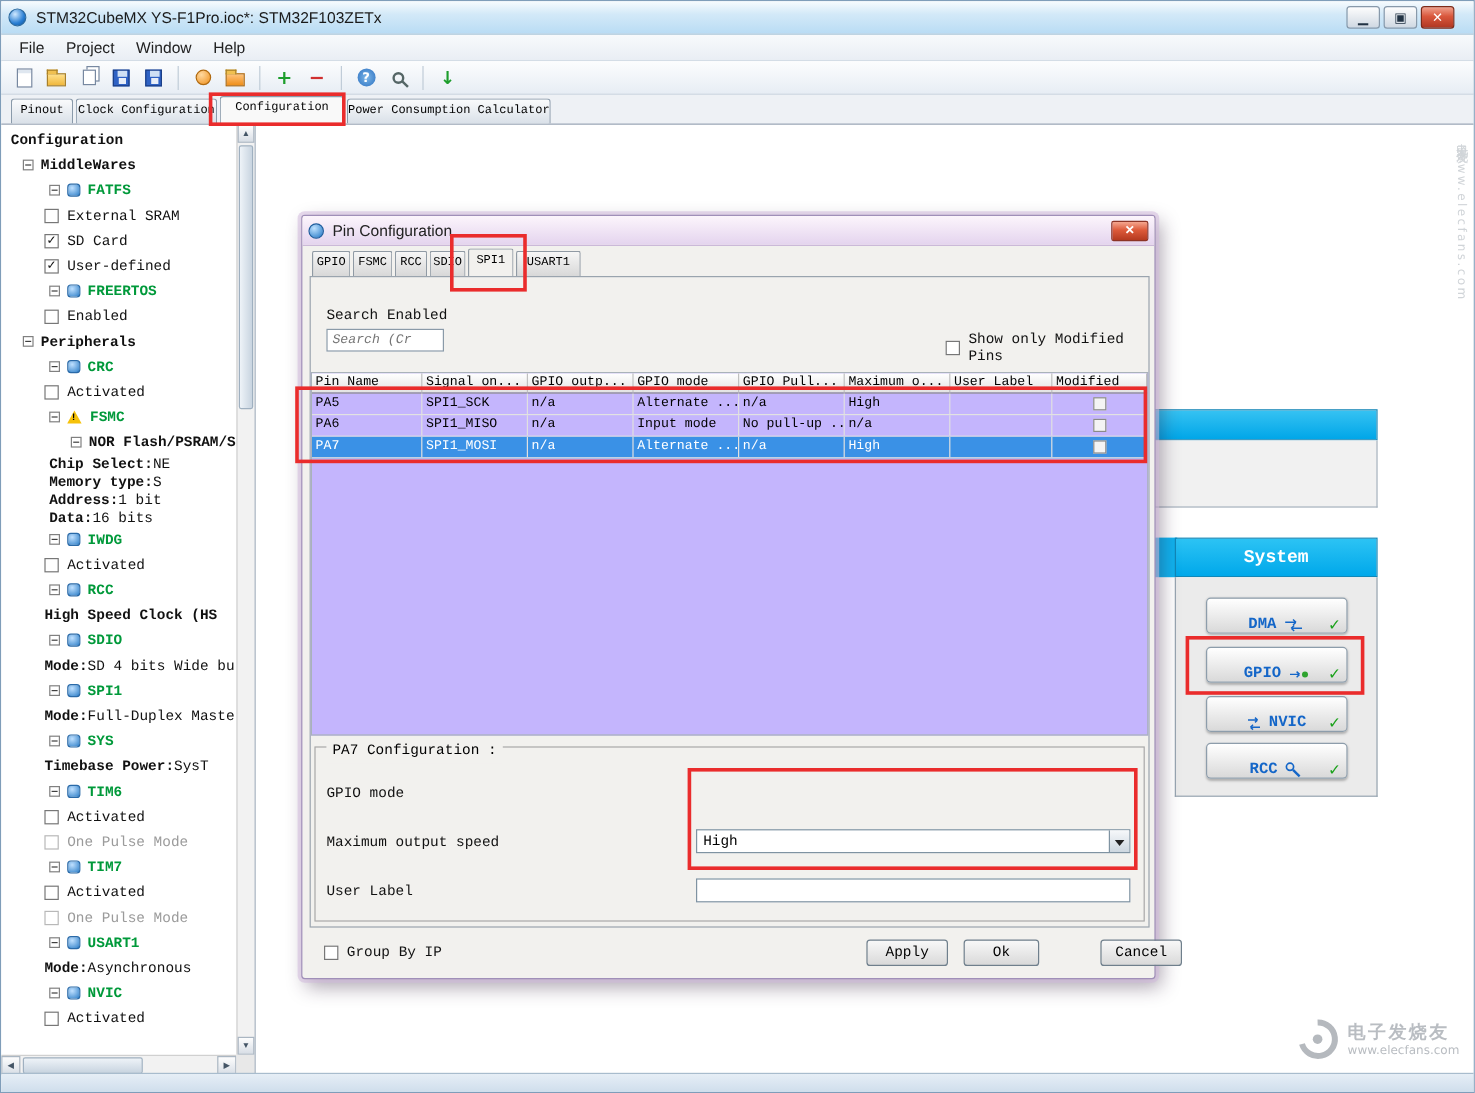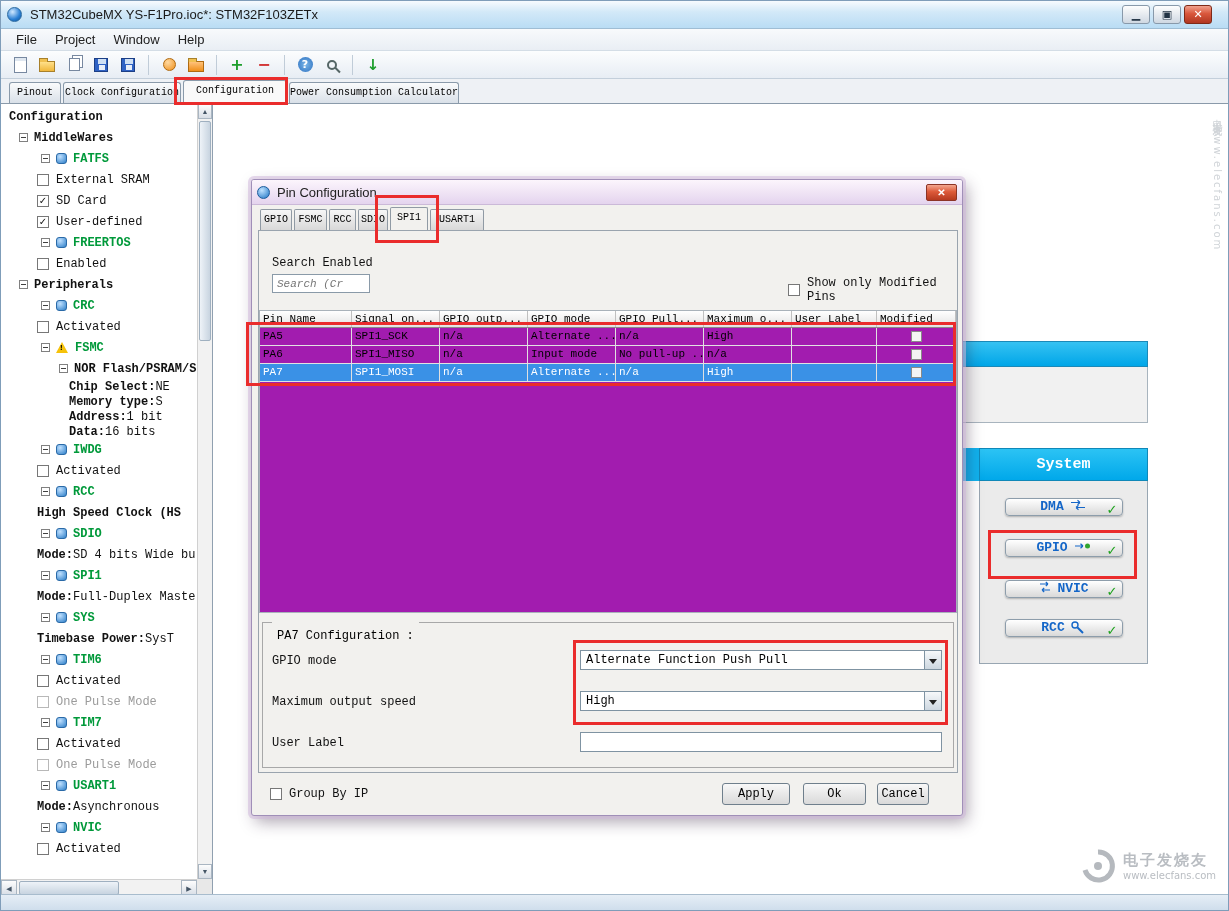--- a/index.html
+++ b/index.html
@@ -45,21 +45,21 @@
     padding-left:8px;background:#eef1f5;border-bottom:1px solid #8a9aaa}
   .mtab{height:21px;border:1px solid #8a9aaa;border-bottom:none;border-radius:3px 3px 0 0;text-align:center;
     font:10px "Liberation Mono",monospace;padding-top:4px;background:linear-gradient(#fafbfc,#d9e0e8);overflow:hidden;white-space:nowrap}
   .mtab.active{height:24px;background:#f9f9f9;margin-bottom:-1px}
 
   
   .treepanel{position:absolute;left:0;top:103px;width:212px;height:792px;background:#fff;border-right:1px solid #90a0b0}
   .treescroll{position:absolute;left:0;top:2px;right:15px;bottom:17px;overflow:hidden}
   .trow{display:flex;align-items:center;white-space:nowrap;overflow:hidden;font:12px "Liberation Mono",monospace;color:#111}
   .h21{height:21px}.h15{height:15px}
-  .pl8{padding-left:8px}.pl18{padding-left:18px}.pl40{padding-left:40px}.pl58{padding-left:58px}.pl72{padding-left:36px}.pl96{padding-left:68px}
+  .pl8{padding-left:8px}.pl18{padding-left:18px}.pl40{padding-left:40px}.pl58{padding-left:58px}.pl72{padding-left:36px}.pl96{padding-left:40px}
   .exp{flex:0 0 9px;width:9px;height:9px;border:1px solid #808080;background:#fff;position:relative;margin-right:6px}
   .exp::after{content:"";position:absolute;left:1px;right:1px;top:3px;height:1px;background:#404040}
   .picon{flex:0 0 11px;width:11px;height:11px;border-radius:3px;border:1px solid #2a6aa8;margin-right:6px;
     background:radial-gradient(circle at 35% 30%,#bfe0ff,#2e7fc8)}
   .warnic{flex:0 0 12px;width:0;height:0;border-left:6px solid transparent;border-right:6px solid transparent;
     border-bottom:11px solid #f6c20a;position:relative;margin-right:7px}
   .warnic::after{content:"!";position:absolute;left:-2px;top:1px;font:bold 8px "Liberation Sans",sans-serif;color:#000}
   .cbx{flex:0 0 12px;width:12px;height:12px;border:1px solid #777;background:#fff;margin-right:7px;
     font:bold 10px "DejaVu Sans",sans-serif;line-height:10px;text-align:center;color:#111}
   .cbx i{font-style:normal}
@@ -81,21 +81,21 @@
 
   
   .bgpanel1h{position:absolute;left:948px;top:340px;width:199px;height:26px;z-index:2;
     background:linear-gradient(#36c2f2,#00a6e8);border:1px solid #1b89b8}
   .bgpanel1b{position:absolute;left:948px;top:366px;width:199px;height:56px;z-index:2;background:#f1f1f1;border:1px solid #a8b4be;border-top:none}
   .bgsliver{position:absolute;left:946px;top:447px;width:34px;height:33px;background:#10b2ee;z-index:2}
   .syspanel{position:absolute;left:978px;top:447px;width:169px;z-index:3}
   .syshead{height:33px;display:flex;align-items:center;justify-content:center;color:#fff;
     font:bold 15px "Liberation Mono",monospace;background:linear-gradient(#2cc3f4,#00a8ea);border:1px solid #1088b8}
   .sysbody{position:relative;height:183px;background:#ebebeb;border:1px solid #98a6b2;border-top:none}
-  .sysbtn{position:absolute;left:50%;transform:translateX(-50%);width:118px;height:18px;display:flex;align-items:flex-start;
+  .sysbtn{position:absolute;left:50%;transform:translateX(-50%);width:118px;height:30px;display:flex;align-items:flex-end;
     justify-content:center;gap:5px;border:1px solid #8d9dab;border-radius:4px;font:bold 13px "Liberation Mono",monospace;
     color:#1466c8;background:linear-gradient(#ffffff,#d9d9d9);box-shadow:0 1px 2px rgba(0,0,0,.25)}
   .badge{position:absolute;right:4px;bottom:-2px;color:#1ca21c;font:bold 13px "DejaVu Sans",sans-serif}
 
   
   .dialog{position:absolute;left:250px;top:178px;width:712px;height:637px;background:#f2f1ee;z-index:10;
     border:1px solid #a08fb8;border-radius:3px;box-shadow:0 0 0 3px rgba(210,185,220,.55),4px 6px 16px rgba(50,30,60,.4)}
   .dtitle{height:25px;display:flex;align-items:center;padding:0 5px;border-radius:2px 2px 0 0;
     background:linear-gradient(#fcf5fc,#e4d4ee);border-bottom:1px solid #cbb9d8}
   .dico{width:13px;height:13px;border-radius:50%;border:1px solid #1c5c9c;
@@ -106,31 +106,31 @@
     background:linear-gradient(#f4a68f,#dd5a3a 45%,#b53a20)}
   .dtabs{position:absolute;left:8px;top:29px;display:flex;gap:2px}
   .dtab{height:21px;border:1px solid #909aa4;border-bottom:none;border-radius:2px 2px 0 0;text-align:center;
     font:10px "Liberation Mono",monospace;padding-top:4px;background:linear-gradient(#f6f6f6,#d8d8d8);overflow:hidden}
   .dtab.active{height:23px;margin-top:-2px;background:#f2f1ee;position:relative;z-index:2}
   .dpanel{position:absolute;left:6px;top:50px;width:700px;height:543px;border:1px solid #9aa4ae}
   .dlabel{position:absolute;font:12px "Liberation Mono",monospace;color:#111;white-space:nowrap}
   .searchbox{position:absolute;left:20px;top:94px;width:98px;height:19px;border:1px solid #8a9aa8;background:#fff;
     font:italic 11px "Liberation Mono",monospace;color:#888;padding:0 4px}
   .dcheck{position:absolute;display:flex;align-items:center;font:12px "Liberation Mono",monospace;color:#111}
-  .dtable{position:absolute;left:7px;top:130px;width:698px;height:303px;background:#a21caf;border:1px solid #a9b2ba;overflow:hidden}
+  .dtable{position:absolute;left:7px;top:130px;width:698px;height:303px;background:#c4b5fd;border:1px solid #a9b2ba;overflow:hidden}
   .thead{display:flex;height:17px;border-bottom:1px solid #8a8a8a;background:linear-gradient(#ffffff,#e3e3e3)}
   .th{border-right:1px solid #c0c0c0;font:11px "Liberation Mono",monospace;padding:2px 3px;overflow:hidden;white-space:nowrap}
   .trd{display:flex;height:18px;border-bottom:1px solid #e2e2e2}
   .td{border-right:1px solid #e0e0e0;font:11px "Liberation Mono",monospace;padding:2px 3px;overflow:hidden;white-space:nowrap}
   .trd.sel{background:#3a91e6;color:#fff}
   .c0{width:92px}.c1{width:88px}.c2{width:88px}.c3{width:88px}.c4{width:88px}.c5{width:88px}.c6{width:85px}.c7{width:79px}
   .cmod{display:flex;align-items:center;justify-content:center}
   .mcb{width:11px;height:11px;border:1px solid #8a8a8a;background:#f4f4f4}
   .gbox{position:absolute;left:10px;top:442px;width:692px;height:146px;border:1px solid #a8a8a8}
-  .glegend{position:absolute;left:20px;top:434px;background:#f2f1ee;padding:15px 5px;font:12px "Liberation Mono",monospace}
+  .glegend{position:absolute;left:20px;top:434px;background:#f2f1ee;padding:4px 5px;font:12px "Liberation Mono",monospace}
   .combo{position:absolute;height:20px;background:#fff;border:1px solid #7f93a2}
   .cv{font:12px "Liberation Mono",monospace;line-height:18px;padding:0 5px;white-space:nowrap;overflow:hidden}
   .cbtn{position:absolute;top:0;right:0;bottom:0;width:17px;border-left:1px solid #7f93a2;
     background:linear-gradient(#f6f8fa,#cdd7e0)}
   .cbtn::after{content:"";position:absolute;left:4px;top:8px;border:4px solid transparent;border-top:5px solid #222}
   .tinput{position:absolute;height:20px;background:#fff;border:1px solid #7f93a2;font:12px "Liberation Mono",monospace;padding:0 4px}
   .dbtn{position:absolute;top:603px;height:22px;border:1px solid #6f7f8c;border-radius:3px;text-align:center;
     font:12px "Liberation Mono",monospace;line-height:20px;background:linear-gradient(#f8f8f8,#d9d9d9)}
 
   
@@ -493,41 +493,37 @@
       <span class="td c7 cmod">
           <span class="mcb"></span>
         </span>
     </div>
   </div>
 
   <div class="gbox"></div>
   <span class="glegend">PA7 Configuration :</span>
 
   <span class="dlabel" style="left:20px;top:474px">GPIO mode</span>
-  <div class="combo" style="left:328px;top:470px;width:362px">
-    <div class="cv">Alternate Function Push Pull</div>
-    <span class="cbtn"></span>
-  </div>
 
   <span class="dlabel" style="left:20px;top:515px">Maximum output speed</span>
   <div class="combo" style="left:328px;top:511px;width:362px">
     <div class="cv">High</div>
     <span class="cbtn"></span>
   </div>
 
   <span class="dlabel" style="left:20px;top:556px">User Label</span>
   <input class="tinput" style="left: 328px; top: 552px; width: 362px;" value="">
 
   <span class="dcheck" style="left:18px;top:607px">
     <span class="cbx"><i></i></span>
     <span>Group By IP</span>
   </span>
   <span class="dbtn" style="left:470px;width:68px">Apply</span>
   <span class="dbtn" style="left:551px;width:63px">Ok</span>
-  <span class="dbtn" style="left:625px;width:52px">Cancel</span>
+  <span class="dbtn" style="left:665px;width:68px">Cancel</span>
 </div>
 
 <div class="redbox" style="left:173px;top:76px;width:114px;height:28px"></div>
 <div class="redbox" style="left:374px;top:194px;width:64px;height:48px"></div>
 <div class="redbox" style="left:245px;top:321px;width:710px;height:64px"></div>
 <div class="redbox" style="left:572px;top:639px;width:375px;height:85px"></div>
 <div class="redbox" style="left:987px;top:529px;width:149px;height:49px"></div>
 
 <div class="bottomstrip"></div>
 <div class="wmark">

